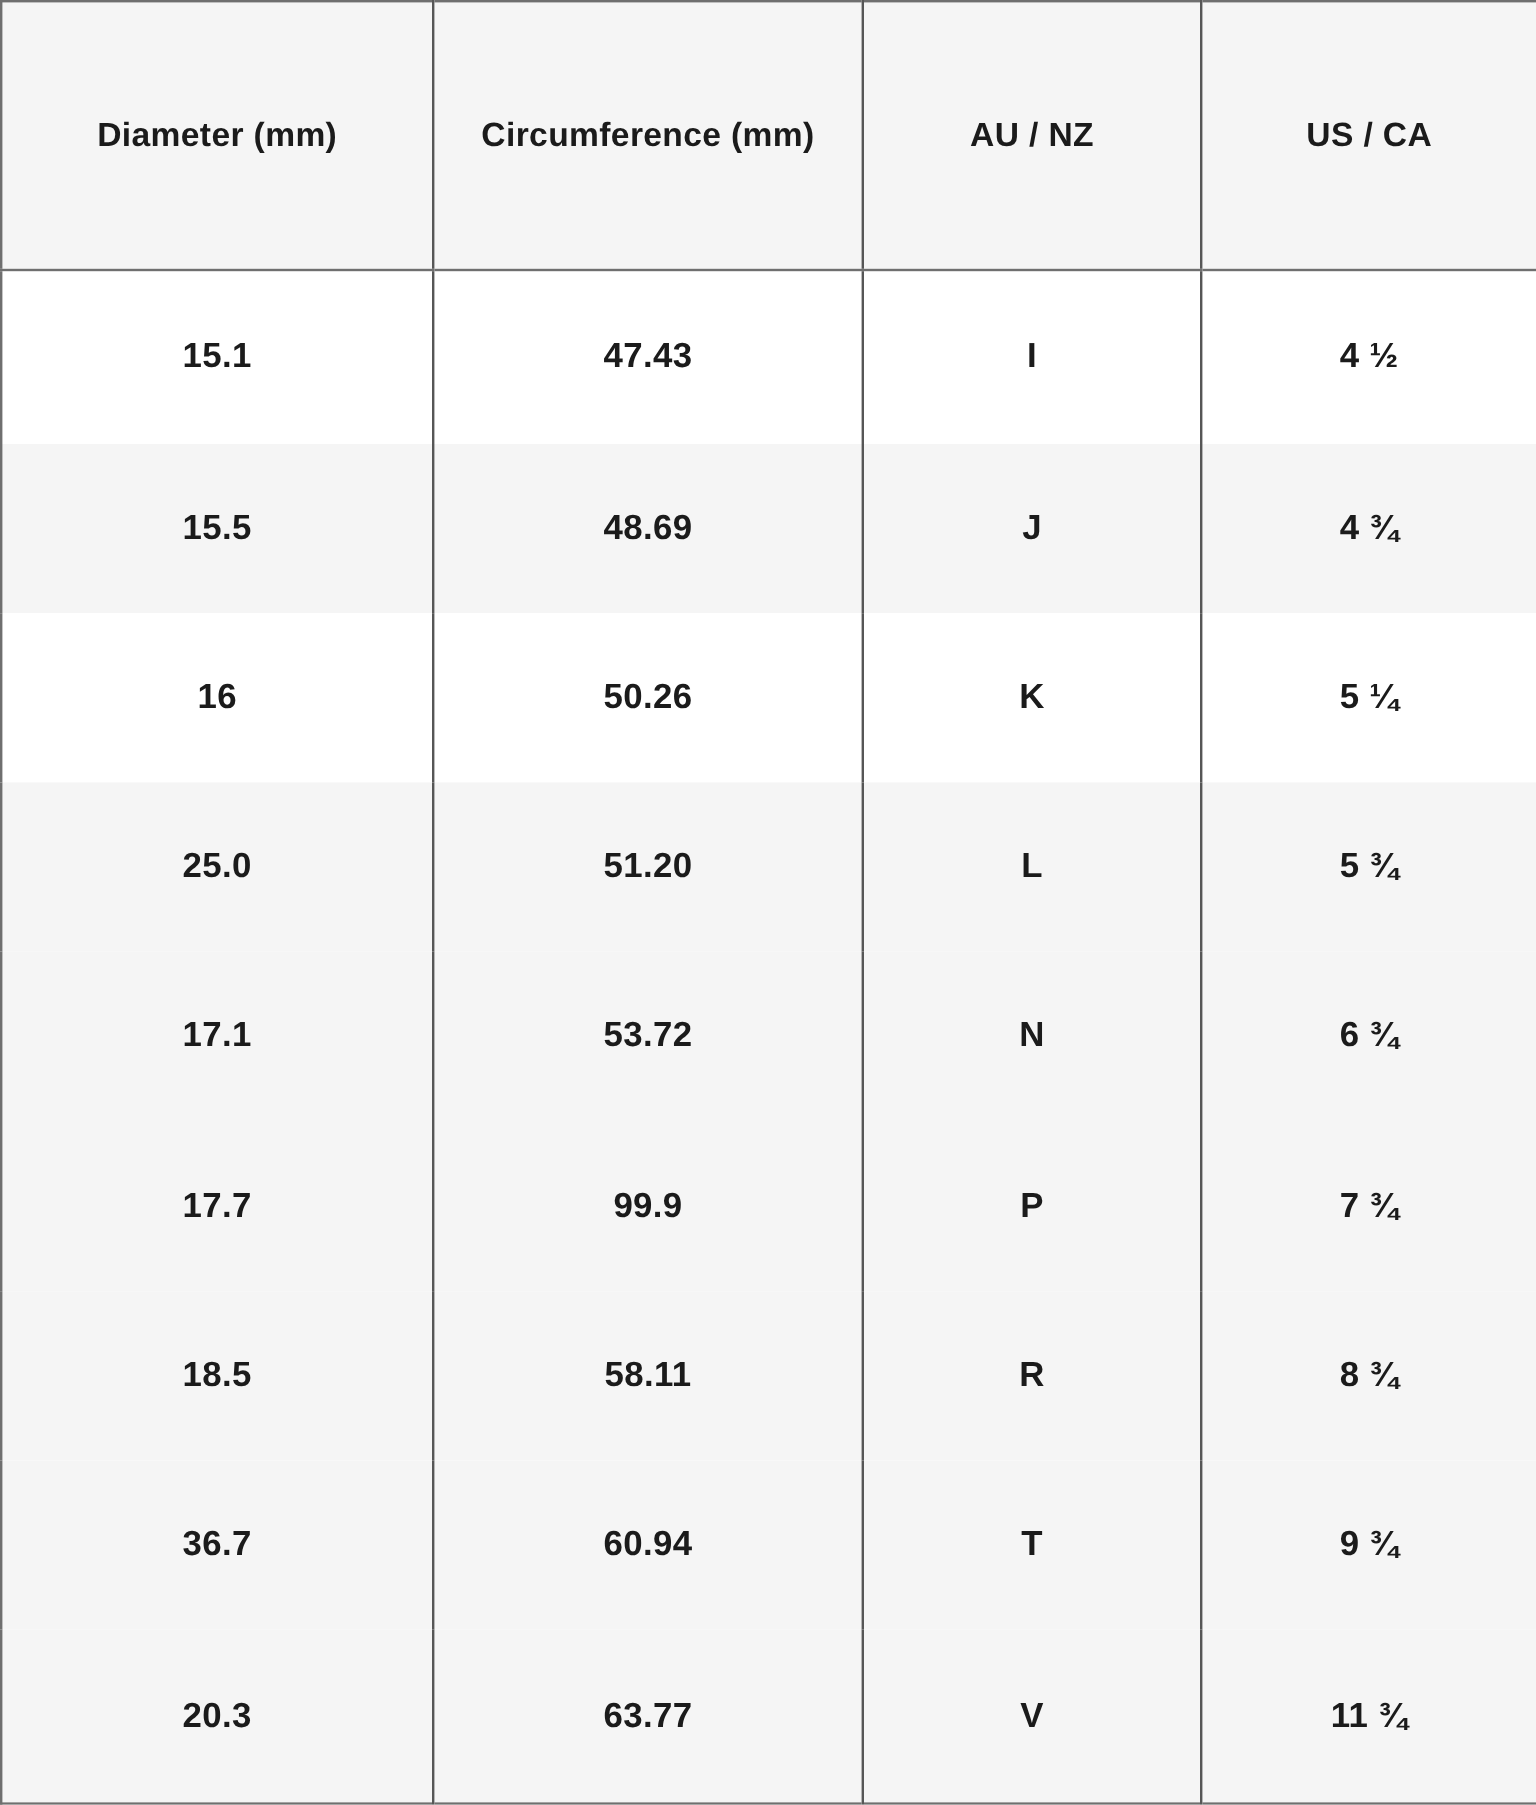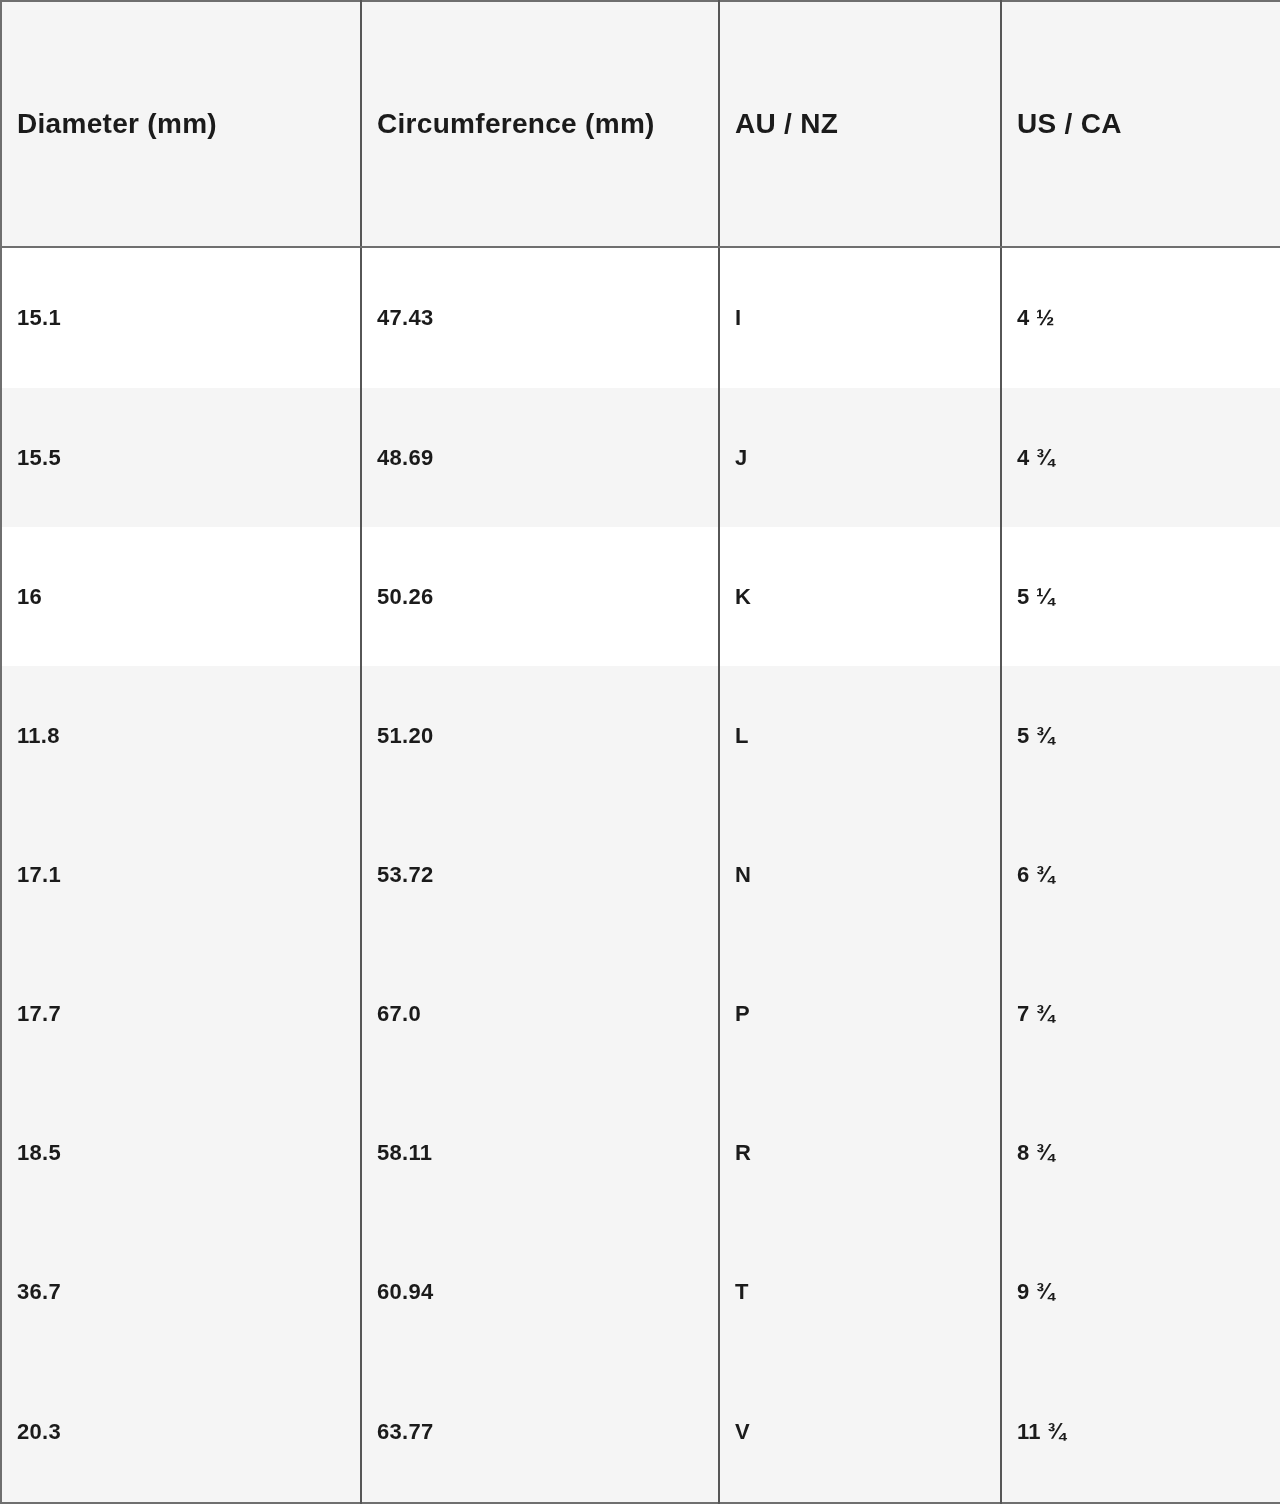--- a/index.html
+++ b/index.html
@@ -27,40 +27,40 @@
     height:1504px;
     border-collapse:collapse;
     table-layout:fixed;
     border:2px solid var(--outer-border);
   }
   col.c1{width:360px;}
   col.c2{width:358px;}
   col.c3{width:282px;}
   col.c4{width:280px;}
   th,td{
-    text-align:left;
+    text-align:center;
     vertical-align:middle;
-    padding:15px;
+    padding:4px;
     color:var(--text);
   }
   th + th,
   td + td{
     border-left:2px solid var(--divider);
   }
   thead th{
     height:214px;
     background:var(--header-bg);
     border-bottom:2px solid var(--outer-border);
     font-size:28px;
     font-weight:700;
     letter-spacing:0.3px;
   }
   tbody td{
     background:var(--row-bg);
-    font-size:22px;
+    font-size:29px;
     font-weight:700;
     letter-spacing:0.3px;
   }
   tbody tr.striped td{
     background:var(--stripe);
   }
 </style>
 </head>
 <body>
 
@@ -93,34 +93,34 @@
           <td>J</td>
           <td>4 ¾</td>
         </tr>
         <tr>
           <td>16</td>
           <td>50.26</td>
           <td>K</td>
           <td>5 ¼</td>
         </tr>
         <tr class="striped">
-          <td>11.8</td>
+          <td>25.0</td>
           <td>51.20</td>
           <td>L</td>
           <td>5 ¾</td>
         </tr>
         <tr class="striped">
           <td>17.1</td>
           <td>53.72</td>
           <td>N</td>
           <td>6 ¾</td>
         </tr>
         <tr class="striped">
           <td>17.7</td>
-          <td>67.0</td>
+          <td>99.9</td>
           <td>P</td>
           <td>7 ¾</td>
         </tr>
         <tr class="striped">
           <td>18.5</td>
           <td>58.11</td>
           <td>R</td>
           <td>8 ¾</td>
         </tr>
         <tr class="striped">

